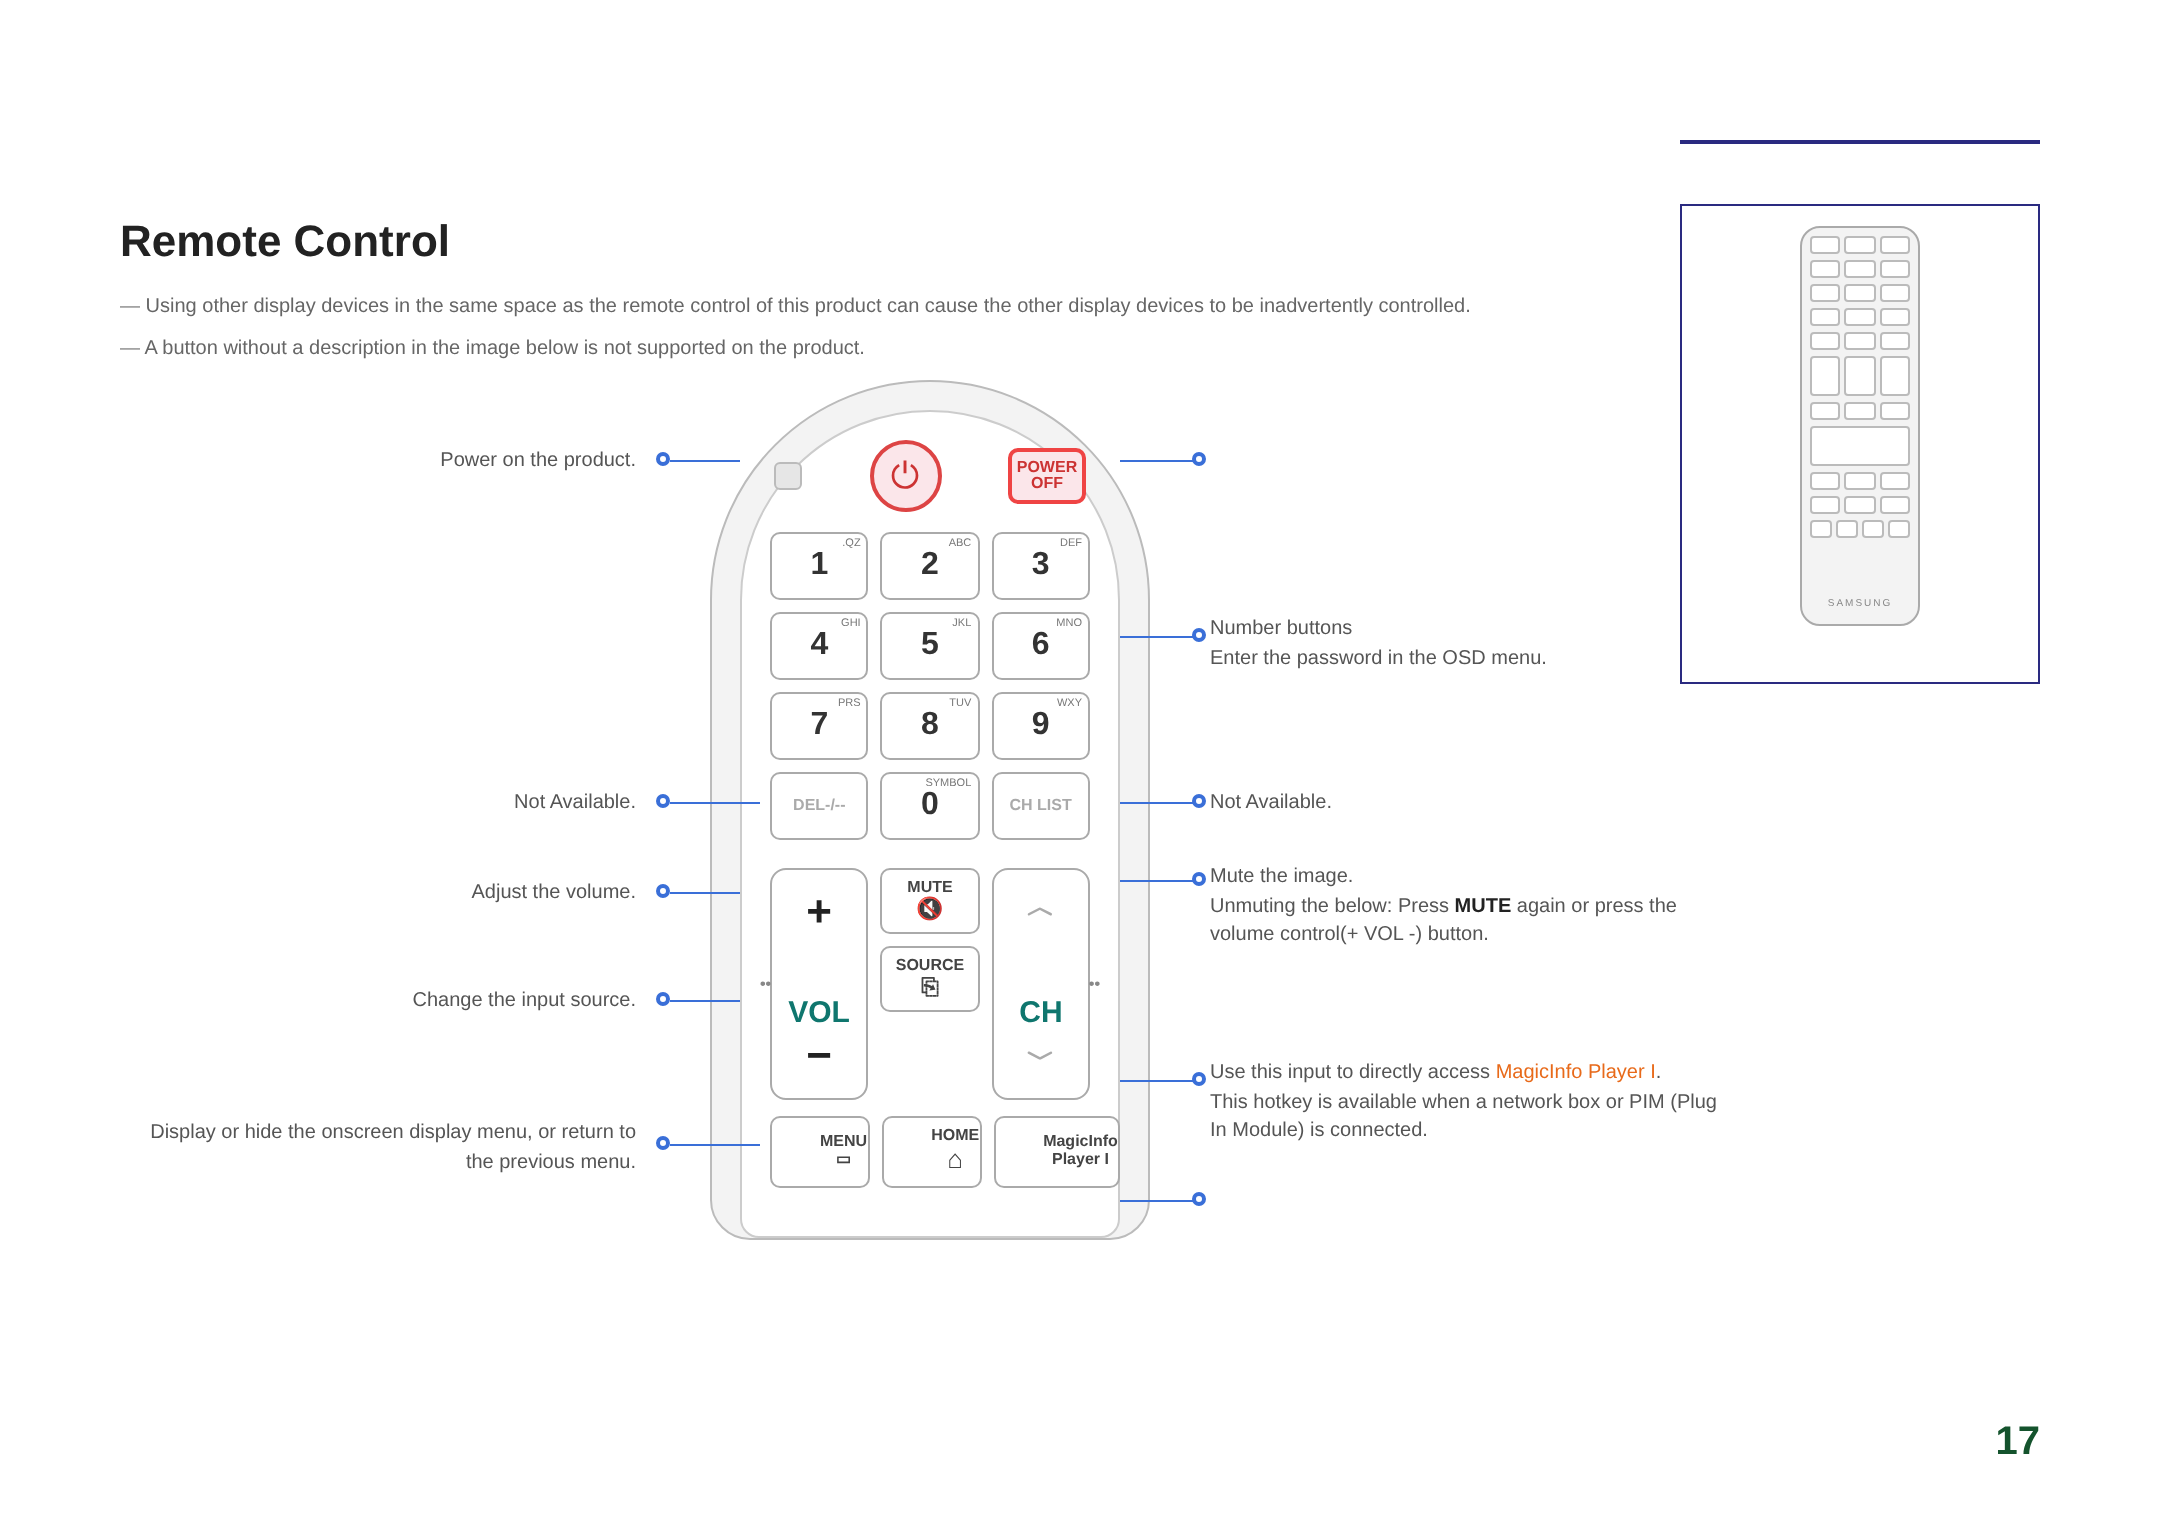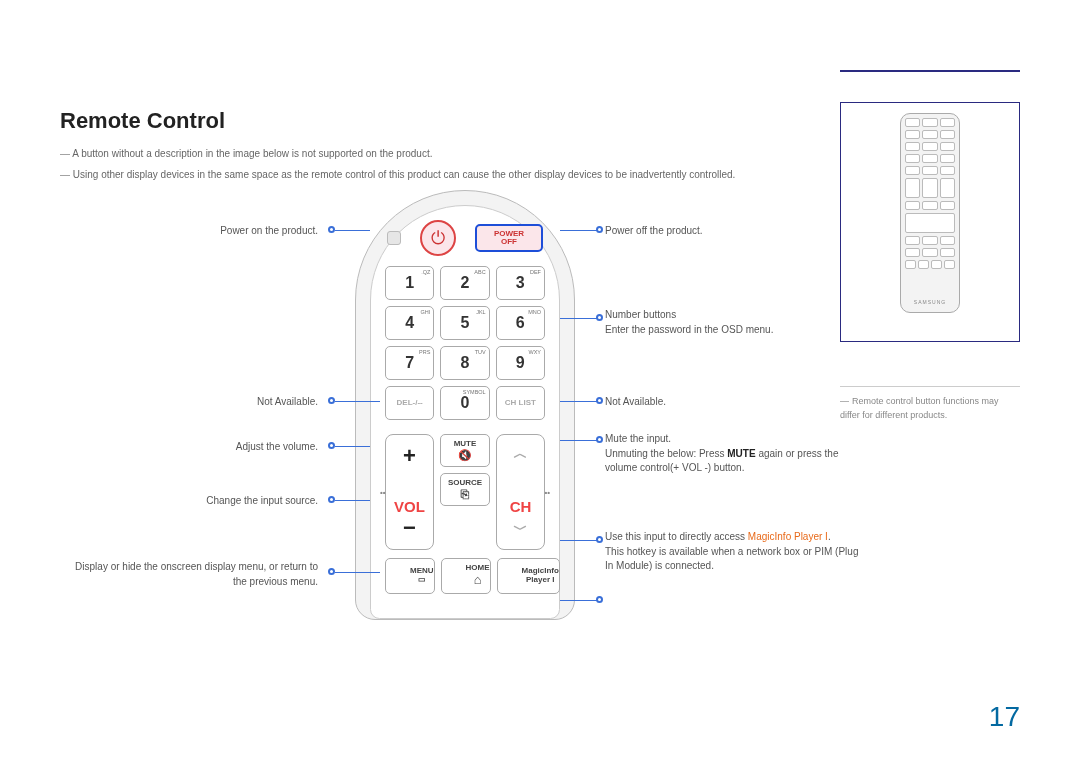--- a/index.html
+++ b/index.html
@@ -81,22 +81,22 @@
   .power-btn {
     width: 36px; height: 36px;
     border-radius: 50%;
     border: 2px solid #d44;
     background: #fbe6ea;
     display: flex; align-items: center; justify-content: center;
     color: #c33;
     font-size: 18px;
   }
   .power-off {
-    width: 68px; height: 28px;
-    border: 2px solid #1d4ed8;
+    width: 39px; height: 28px;
+    border: 2px solid #ef4444;
     border-radius: 5px;
     background: #fbe6ea;
     color: #c33;
     font-weight: bold;
     font-size: 8px;
     line-height: 1;
     display: flex; flex-direction: column; align-items: center; justify-content: center;
   }
   .num-grid, .bottom-grid {
     display: grid;
@@ -133,21 +133,21 @@
     border: 1px solid #aaa;
     border-radius: 8px;
     background: #fff;
     height: 116px;
     display: flex; flex-direction: column;
     align-items: center; justify-content: space-between;
     padding: 10px 4px;
     font-weight: bold;
     position: relative;
   }
-  .rocker .lab { font-size: 15px; color: #ef4444; margin-top: 28px; }
+  .rocker .lab { font-size: 15px; color: #0f766e; margin-top: 28px; }
   .rocker .plus, .rocker .minus {
     font-size: 22px; color: #222; line-height: 1;
   }
   .rocker .chev { font-size: 14px; color: #aaa; }
   .rocker .dots-l, .rocker .dots-r {
     position: absolute; top: 50%; transform: translateY(-50%);
     font-size: 8px; color: #888;
   }
   .rocker .dots-l { left: -6px; }
   .rocker .dots-r { right: -6px; }
@@ -225,37 +225,37 @@
   .sidebar-note::before {
     content: "";
     display: block;
     border-top: 1px solid #ccc;
     margin-bottom: 8px;
   }
   .sidebar-note .dash { display: inline-block; padding-right: 3px;}
   .pagenum {
     position: absolute;
     bottom: 30px; right: 60px;
-    font-size: 28px;
-    color: #0369a1;
-    font-weight: 400;
+    font-size: 20px;
+    color: #14532d;
+    font-weight: 700;
   }
   .mutei::after{content:"🔇"; font-size:11px;}
   .srci::after {content:"⎘"; font-size:11px;}
   .homei::after{content:"⌂"; font-size:13px;}
 </style>
 </head>
 <body>
 
 <div class="page">
   <div class="rule-top"></div>
 
   <h1 class="title">Remote Control</h1>
+  <p class="desc-line">Using other display devices in the same space as the remote control of this product can cause the other display devices to be inadvertently controlled.</p>
   <p class="desc-line">A button without a description in the image below is not supported on the product.</p>
-  <p class="desc-line">Using other display devices in the same space as the remote control of this product can cause the other display devices to be inadvertently controlled.</p>
 
   <div class="diagram">
 
     <div class="remote">
       <div class="remote-inner">
         <div class="top-row">
           <div class="sensor"></div>
           <div class="power-btn">
             <span>⏻</span>
           </div>
@@ -371,37 +371,36 @@
     <div class="lead" style="left:275px; top:310px; width:35px;"></div>
     <div class="dot" style="left:268px; top:306px;"></div>
     <div class="label left" style="top:304px;">Change the input source.</div>
 
     <div class="lead" style="left:275px; top:382px; width:45px;"></div>
     <div class="dot" style="left:268px; top:378px;"></div>
     <div class="label left" style="top:370px;">Display or hide the onscreen display menu, or return to the previous menu.</div>
 
     <div class="lead" style="left:500px; top:40px; width:40px;"></div>
     <div class="dot" style="left:536px; top:36px;"></div>
-    <div class="label right" style="top:34px;">Power off the product.</div>
 
     <div class="lead" style="left:500px; top:128px; width:40px;"></div>
     <div class="dot" style="left:536px; top:124px;"></div>
     <div class="label right" style="top:118px;">
       <span>Number buttons</span><br>
       <span>Enter the password in the OSD menu.</span>
     </div>
 
     <div class="lead" style="left:500px; top:211px; width:40px;"></div>
     <div class="dot" style="left:536px; top:207px;"></div>
     <div class="label right" style="top:205px;">Not Available.</div>
 
     <div class="lead" style="left:500px; top:250px; width:40px;"></div>
     <div class="dot" style="left:536px; top:246px;"></div>
     <div class="label right" style="top:242px;">
-      <span>Mute the input.</span><br>
+      <span>Mute the image.</span><br>
       <span>Unmuting the below: Press </span><span class="em2">MUTE</span><span> again or press the volume control(+ VOL -) button.</span>
     </div>
 
     <div class="lead" style="left:500px; top:350px; width:40px;"></div>
     <div class="dot" style="left:536px; top:346px;"></div>
     <div class="label right" style="top:340px;">
       <span>Use this input to directly access </span><span class="em">MagicInfo Player I</span><span>.</span><br>
       <span>This hotkey is available when a network box or PIM (Plug In Module) is connected.</span>
     </div>
 
@@ -462,18 +461,15 @@
       <div class="trow">
           <div class="tk"></div>
           <div class="tk"></div>
           <div class="tk"></div>
           <div class="tk"></div>
         </div>
       <div class="brand">SAMSUNG</div>
     </div>
   </div>
 
-  <div class="sidebar-note">
-    <span class="dash">―</span><span>Remote control button functions may differ for different products.</span>
-  </div>
 
   <div class="pagenum">17</div>
 </div>
 
 </body></html>

